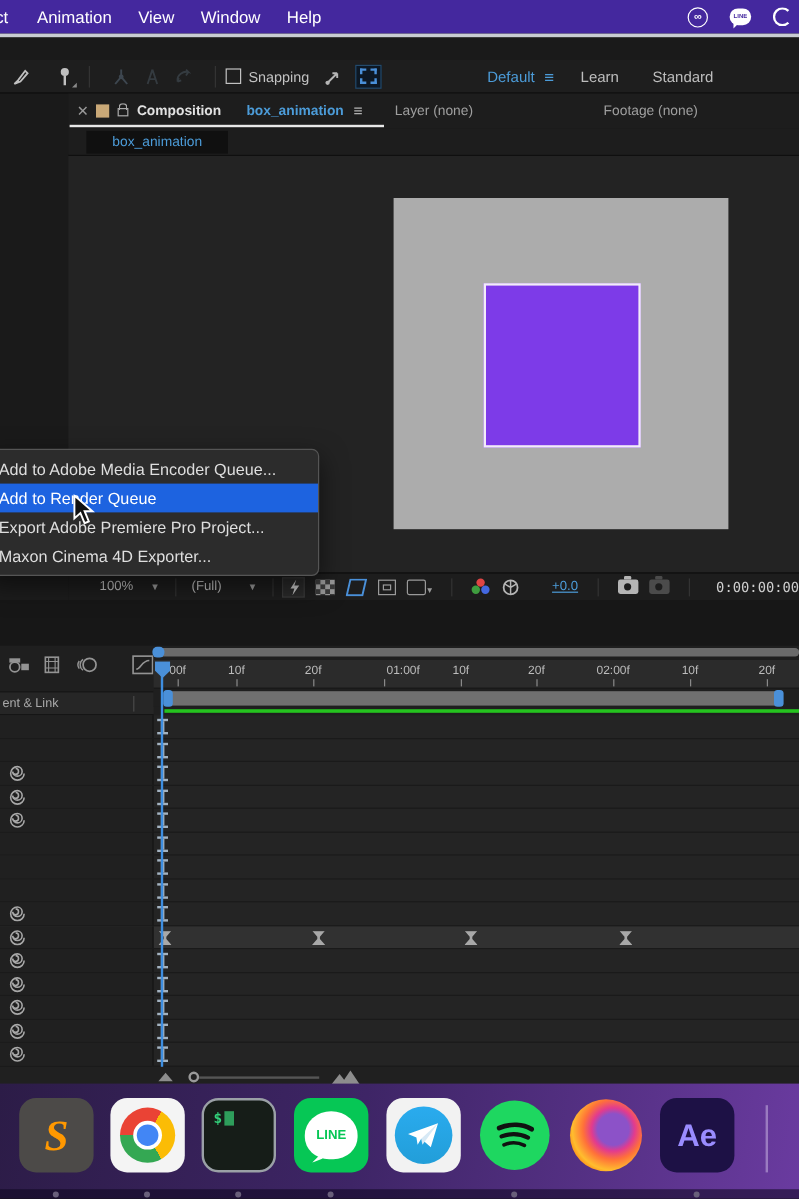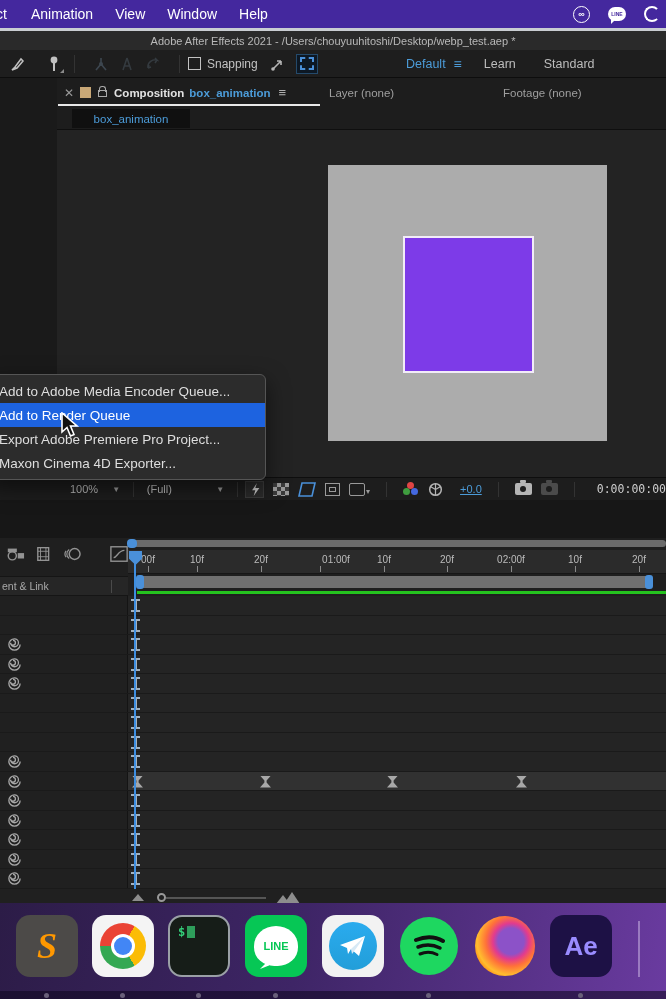--- a/index.html
+++ b/index.html
@@ -58,21 +58,21 @@
   .lp-row2 { position:absolute; left:0; top:207px; width:53px; height:22px;
     font-size:11px; color:#c0c0c0; display:flex; align-items:center; padding-left:2px; gap:3px; }
 
   
   #tabbar { left:57px; top:78px; width:609px; height:29px; background:#1d1d1d; display:flex; align-items:center; font-size:11.5px; }
   .tab-close { color:#9a9a9a; font-size:12px; margin:0 6px 0 7px; }
   .tab-swatch { width:11px; height:11px; background:#c9a877; margin-right:7px; }
   .lock { position:relative; width:9px; height:7px; border:1.5px solid #aaa; margin:2px 7px 0 0; }
   .lock:before { content:''; position:absolute; top:-5px; left:0px; width:5px; height:5px;
     border:1.5px solid #aaa; border-bottom:none; border-radius:3px 3px 0 0; }
-  .tab-comp-label { color:#e2e2e2; font-weight:bold; margin-right:5px; }
+  .tab-comp-label { color:#e2e2e2; font-weight:bold; margin-right:21px; }
   .tab-comp-name { color:#4c9cd9; font-weight:bold; margin-right:8px; }
   .tab-menu { color:#b0b0b0; font-size:13px; }
   .tab-underline { position:absolute; left:1px; top:26px; width:262px; height:2px; background:#e8e8e8; }
   .tab-other { color:#9f9f9f; }
   #tab-layer { position:absolute; left:272px; top:9px; }
   #tab-footage { position:absolute; left:446px; top:9px; }
 
   #subtab-row { left:57px; top:107px; width:609px; height:23px; background:#1d1d1d; border-bottom:1px solid #0f0f0f; }
   #subtab { position:absolute; left:15px; top:2px; width:118px; height:19px; background:#101010;
     color:#4c9cd9; font-size:11.5px; display:flex; align-items:center; justify-content:center; }
@@ -101,21 +101,21 @@
   .fast-prev { width:19px; height:17px; background:#2a2a2a; border:1px solid #3a3a3a;
     display:flex; align-items:center; justify-content:center; }
   .checker { width:16px; height:13px;
     background:conic-gradient(#999 25%, #3a3a3a 0 50%, #999 0 75%, #3a3a3a 0) 0 0/8px 8px; }
   .safe { width:15px; height:13px; border:1.5px solid #9a9a9a; display:flex; align-items:center; justify-content:center; }
   .safe i { display:block; width:7px; height:5px; border:1.5px solid #9a9a9a; }
   .framedd { display:flex; align-items:flex-end; gap:1px; }
   .framedd b { display:block; width:16px; height:13px; border:1.5px solid #9a9a9a; border-radius:2px; }
   .rgb { position:relative; width:16px; height:14px; }
   .rgb i { position:absolute; width:7px; height:7px; border-radius:50%; }
-  .exposure-val { color:#4c9cd9; margin-left:8px;text-decoration:underline; }
+  .exposure-val { color:#4c9cd9; margin-left:18px;text-decoration:underline; }
   .camera { position:relative; width:17px; height:12px; border-radius:2px; background:#b5b5b5;
     display:flex; align-items:center; justify-content:center; }
   .camera:before { content:''; position:absolute; top:-3px; left:5px; width:6px; height:3px; background:#b5b5b5; border-radius:1px; }
   .camera i { display:block; width:6px; height:6px; border-radius:50%; background:#1d1d1d; }
   .camera.faded { opacity:.3; }
   #vb-timecode { font-family:"DejaVu Sans Mono", monospace; font-size:11.5px; color:#cecece; margin-left:6px; }
 
   
   #midgap { left:0; top:500px; width:666px; height:38px; background:#171717; }
   #leftgap { left:0; top:477px; width:57px; height:23px; background:#1d1d1d; border-top:1px solid #0e0e0e; }
@@ -227,23 +227,20 @@
           <span>∞</span>
         </div>
       <div class="linebar-icon">
           <span>LINE</span>
         </div>
       <div class="phones-icon"></div>
     </div>
   </div>
 
   <div id="titlebar-light" class="abs"></div>
-  <div id="titlebar" class="abs">
-    <span>Adobe After Effects 2021 - /Users/chouyuuhitoshi/Desktop/webp_test.aep *</span>
-  </div>
 
   <div id="toolbar" class="abs">
     <div class="tool" style="margin-left:6px">
       <svg width="18" height="18" viewBox="0 0 18 18">
         <path d="M3 15 L6 12 L12 4 L14 6 L8 13 Z" fill="none" stroke="#c0c0c0" stroke-width="1.5"></path>
         <path d="M3 15 L6 12 L8 13 Z" fill="#c0c0c0"></path>
       </svg>
     </div>
     <div class="tool tool-corner" style="margin-left:12px">
       <svg width="16" height="18" viewBox="0 0 16 18">
@@ -301,21 +298,21 @@
     <div id="subtab">box_animation</div>
   </div>
 
   <div id="viewer" class="abs">
     <div id="canvas">
       <div id="purple-square"></div>
     </div>
   </div>
 
   <div id="viewbar" class="abs">
-    <div class="vb-dd" style="margin-left:7px">
+    <div class="vb-dd" style="margin-left:20px">
       <span>100%</span>
         <span class="chev">▼</span>
     </div>
     <div class="vb-sep"></div>
     <div class="vb-dd" style="width:110px;justify-content:space-between">
       <span>(Full)</span>
         <span class="chev">▼</span>
     </div>
     <div class="vb-sep"></div>
     <div class="vb-icons">

